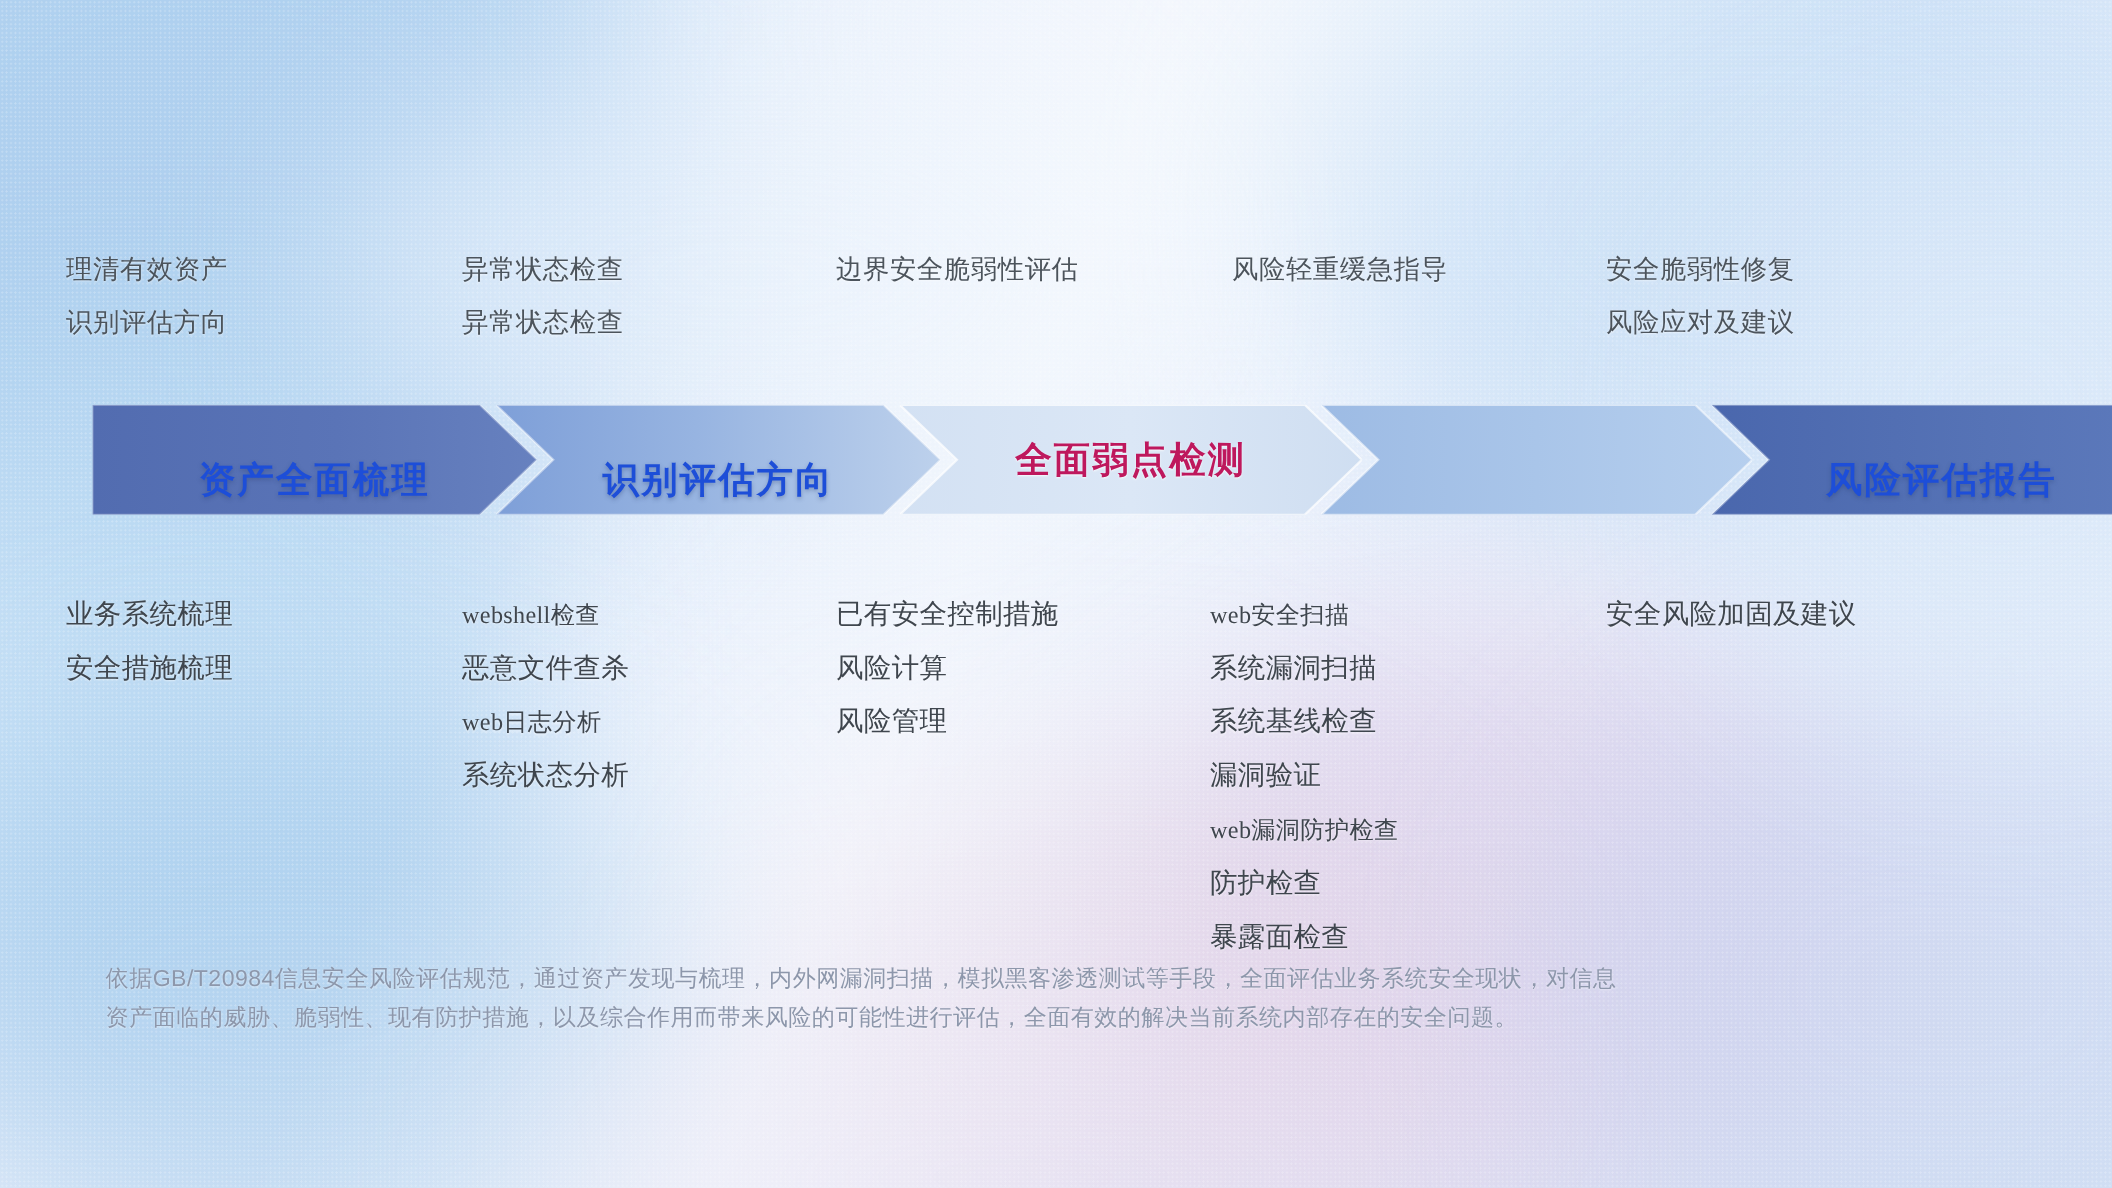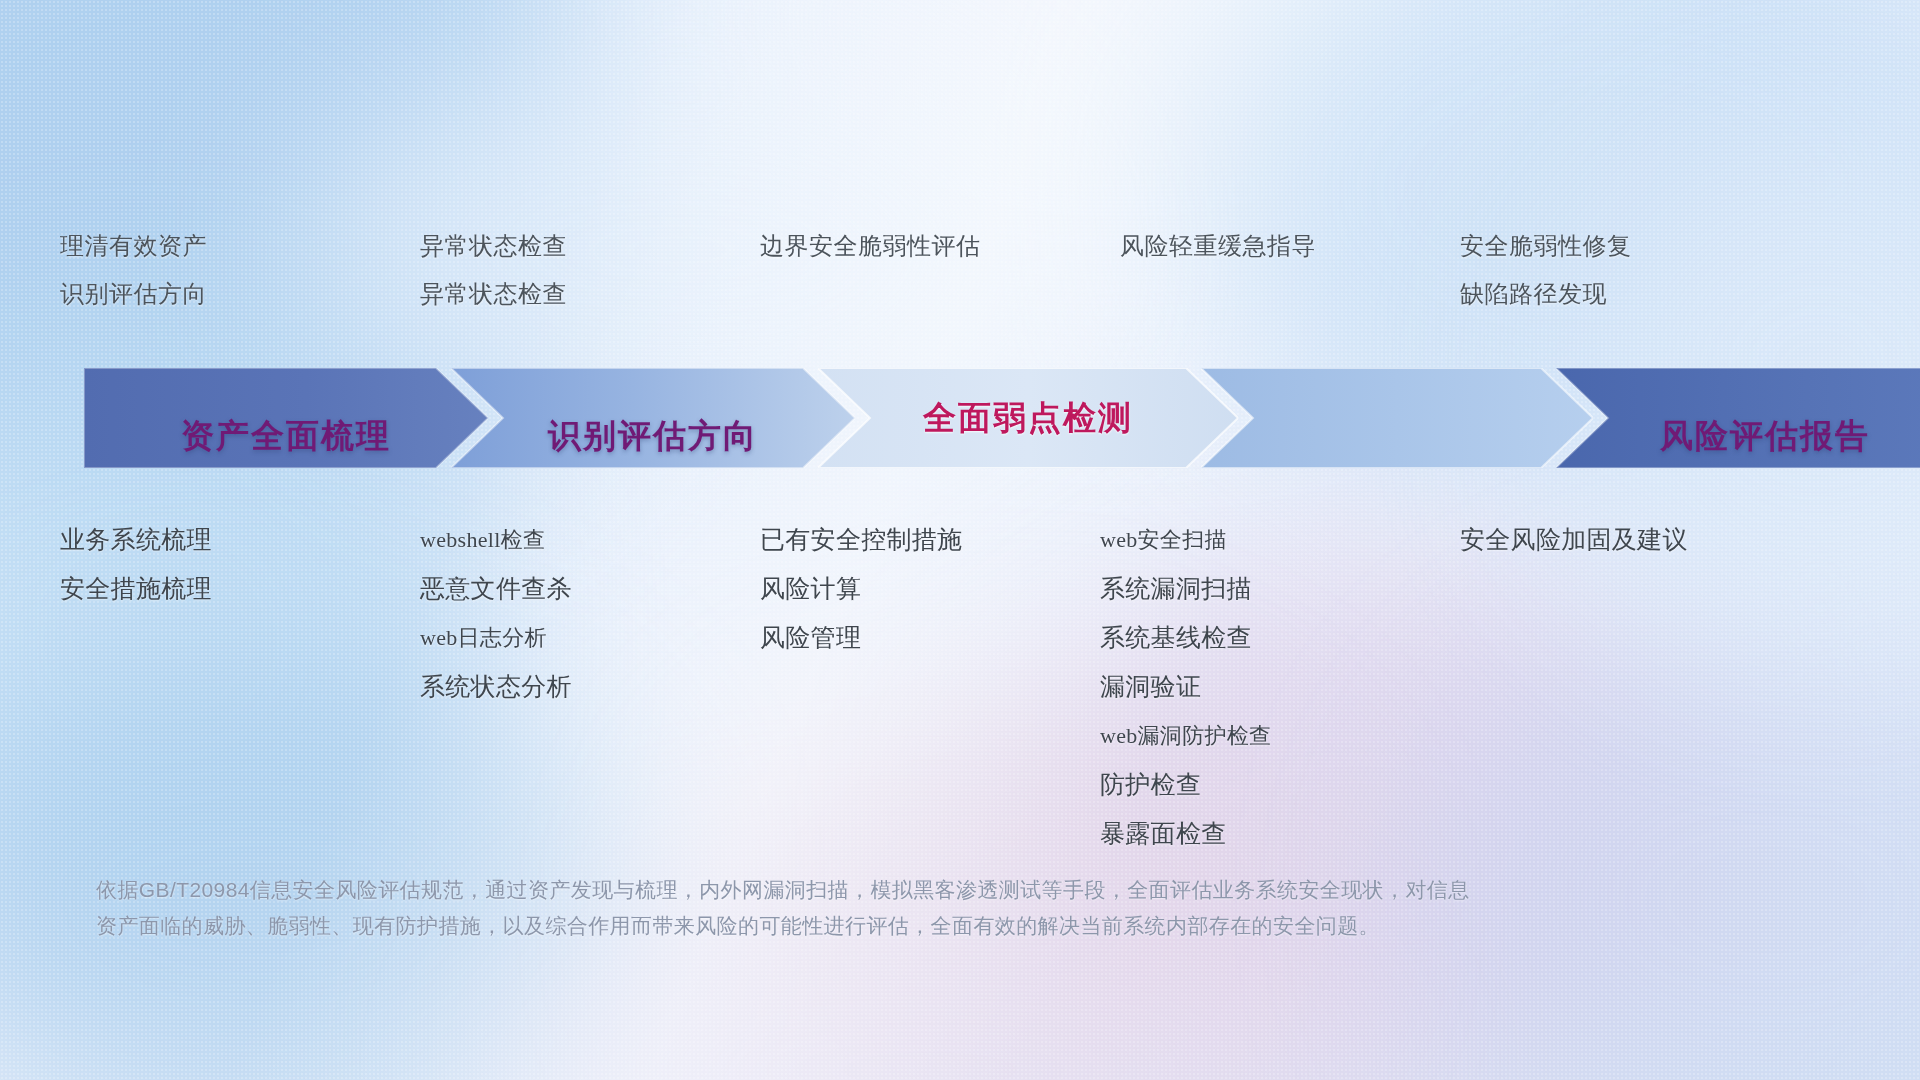--- a/index.html
+++ b/index.html
@@ -31,21 +31,21 @@
     background:linear-gradient(112deg,rgba(255,255,255,0) 28%,rgba(255,255,255,.42) 46%,rgba(255,255,255,.08) 62%,rgba(255,255,255,0) 75%);}
   .grain{position:absolute;inset:0;opacity:.5;
     background-image:radial-gradient(rgba(255,255,255,.45) 1px,transparent 1px);
     background-size:4px 4px;}
 
   
   #stage{position:absolute;inset:0;}
 
   .top-row,.bottom-row{position:absolute;display:flex;left:60px;width:1800px;}
   .top-row{top:222px;align-items:flex-start;}
-  .bottom-row{top:515px;align-items:flex-start;}
+  .bottom-row{top:534px;align-items:flex-start;}
 
   .col{display:flex;flex-direction:column;gap:0;}
   .col-0{width:360px;}
   .col-1{width:340px;}
   .col-2{width:360px;}
   .col-3{width:340px;}
   .col-4{width:400px;}
 
   .top-item{
     font-size:24px;color:#4c545c;line-height:48px;letter-spacing:.5px;
@@ -69,21 +69,21 @@
     font-size:33px;font-weight:bold;letter-spacing:2px;white-space:nowrap;
   }
   .shape{position:absolute;inset:0;z-index:1;}
 
   .c0{left:0px;   width:404px;}
   .c1{left:367px; width:404px;}
   .c2{left:734px; width:420px;}
   .c3{left:1117px;width:392px;}
   .c4{left:1472px;width:418px;}
 
-  .txt-white{color:#701a75;text-shadow:0 2px 4px rgba(40,60,110,.35);margin-top:36px;}
+  .txt-white{color:#1d4ed8;text-shadow:0 2px 4px rgba(40,60,110,.35);margin-top:36px;}
   .txt-navy{color:#be185d;text-shadow:0 1px 2px rgba(255,255,255,.85);}
 
   
   #footer{
     position:absolute;left:96px;top:872px;width:1520px;
     font-size:21px;line-height:36px;color:#8d97ab;letter-spacing:.4px;
     text-shadow:0 1px 2px rgba(255,255,255,.5);
   }
   #footer div{white-space:nowrap;}
 </style>
@@ -119,21 +119,21 @@
       <div class="top-item">异常状态检查</div>
     </div>
     <div class="col col-2">
       <div class="top-item">边界安全脆弱性评估</div>
     </div>
     <div class="col col-3">
       <div class="top-item">风险轻重缓急指导</div>
     </div>
     <div class="col col-4">
       <div class="top-item">安全脆弱性修复</div>
-      <div class="top-item">缺陷路径发现</div>
+      <div class="top-item">风险应对及建议</div>
     </div>
   </div>
 
   <div id="band">
 
     <div class="chev c0">
       <svg class="shape" viewBox="0 0 404 100" preserveAspectRatio="none">
         <defs>
           <linearGradient id="g0" x1="0" y1="0" x2="1" y2="0">
             <stop offset="0%" stop-color="#526cb0"></stop>

